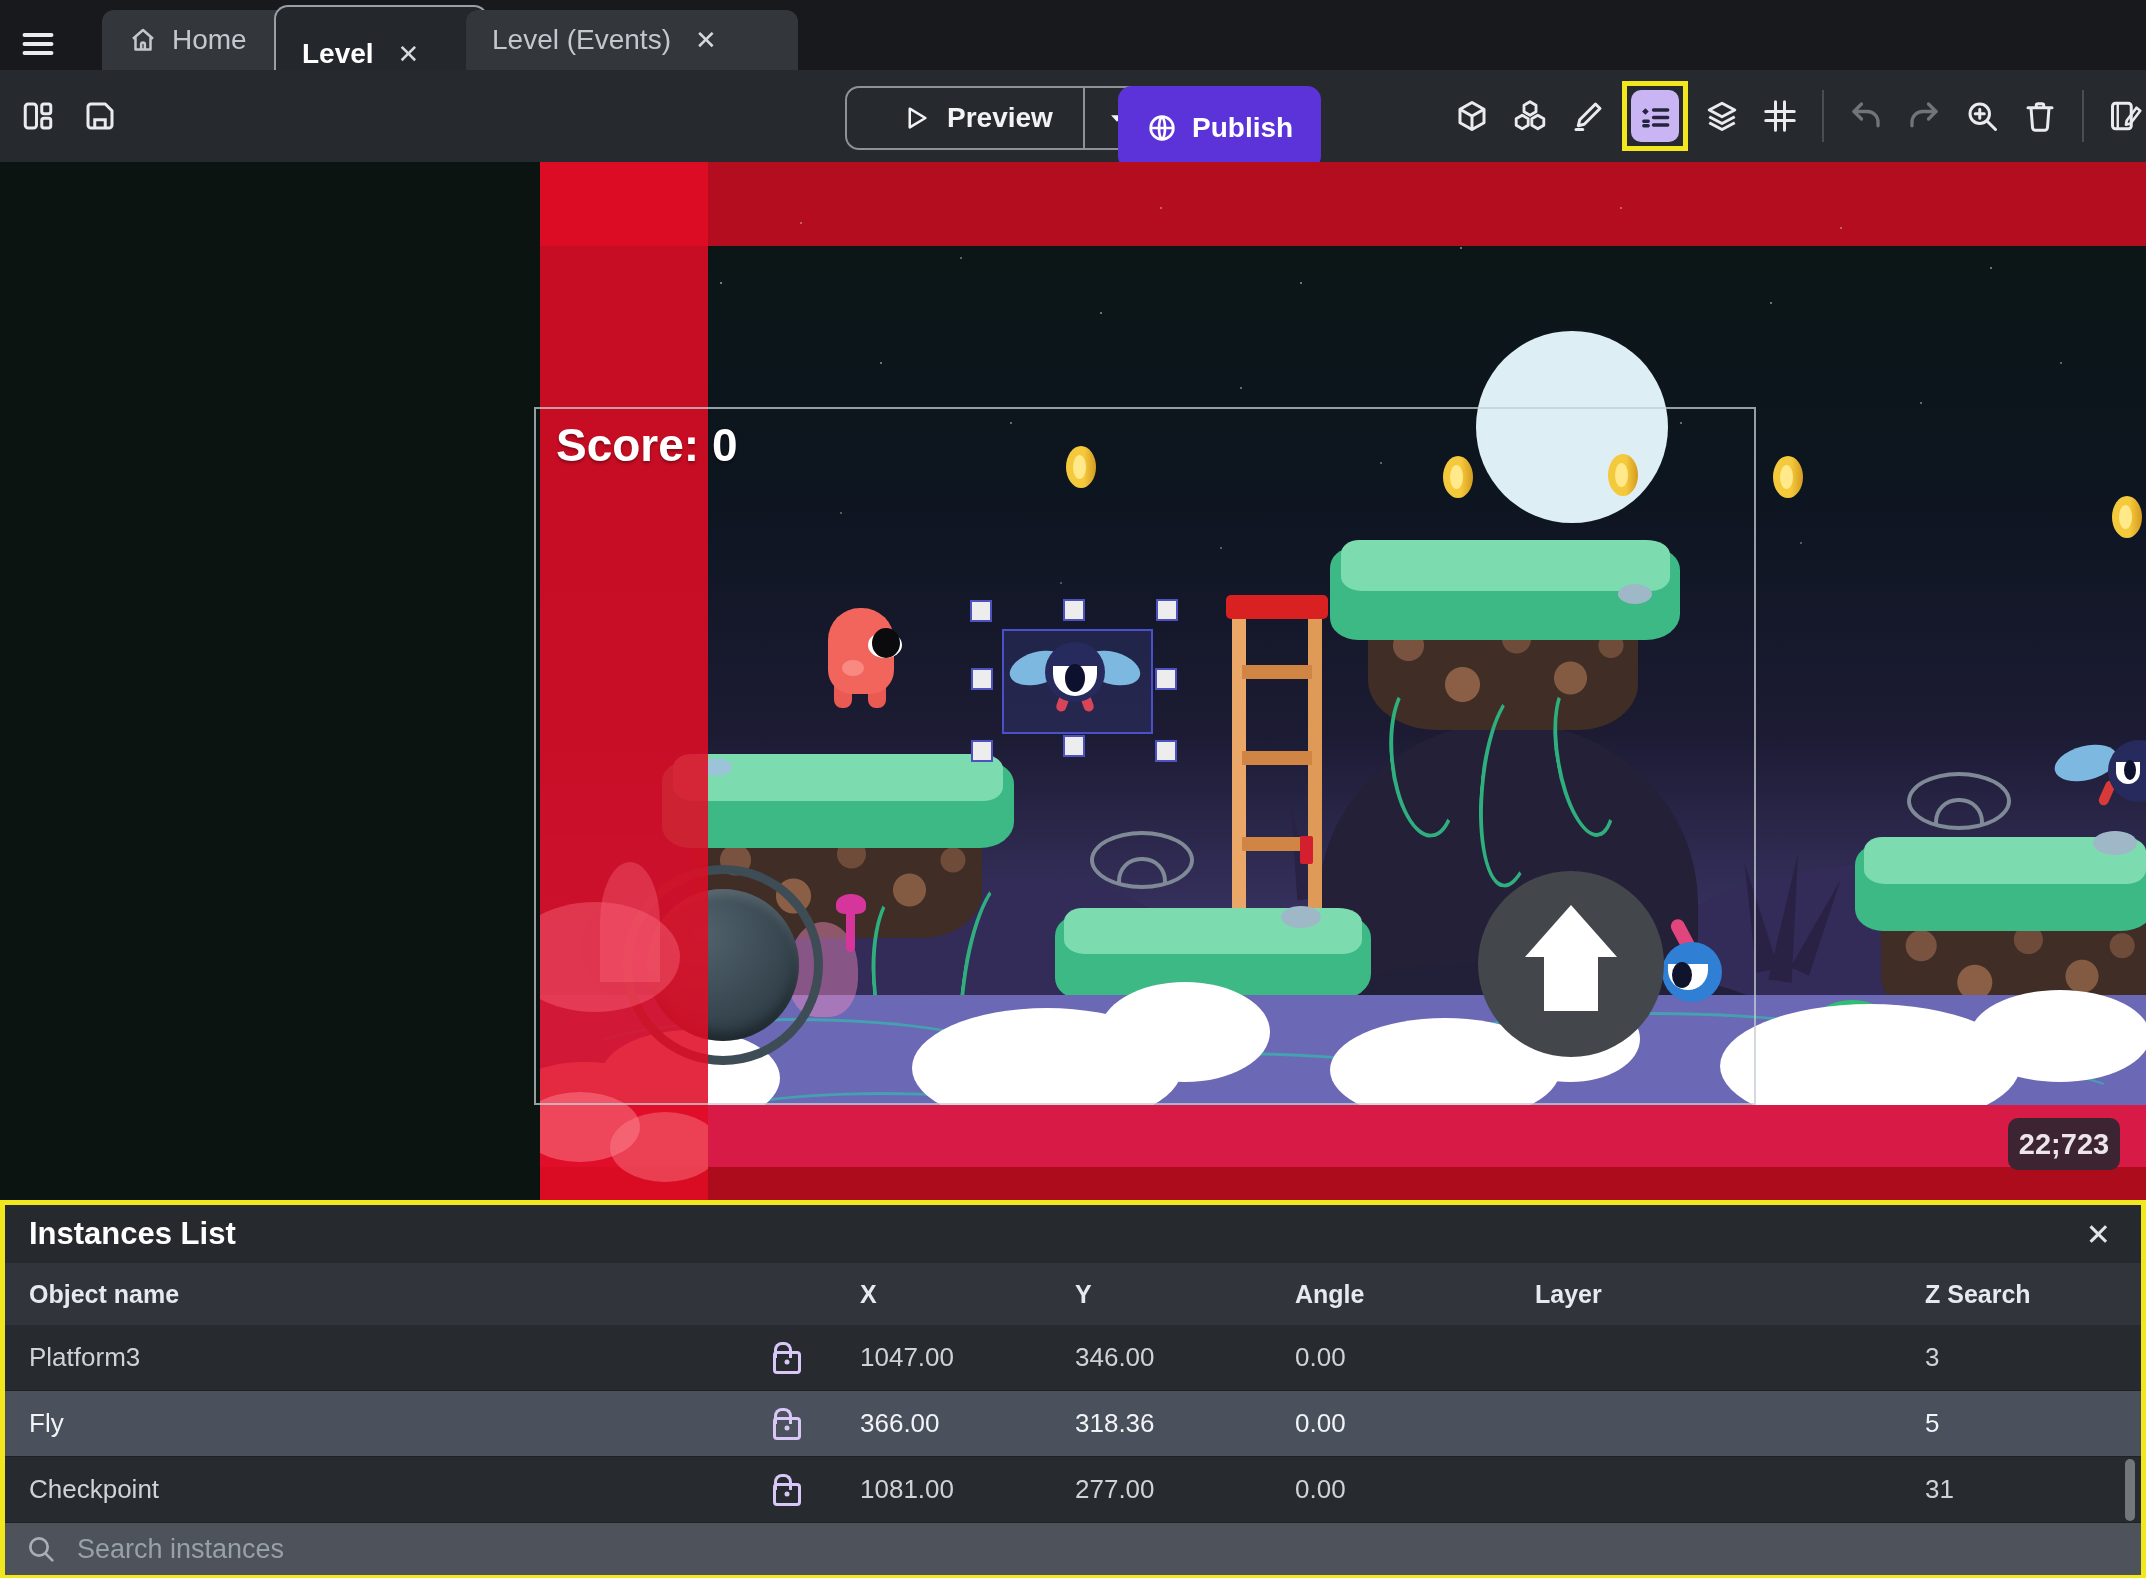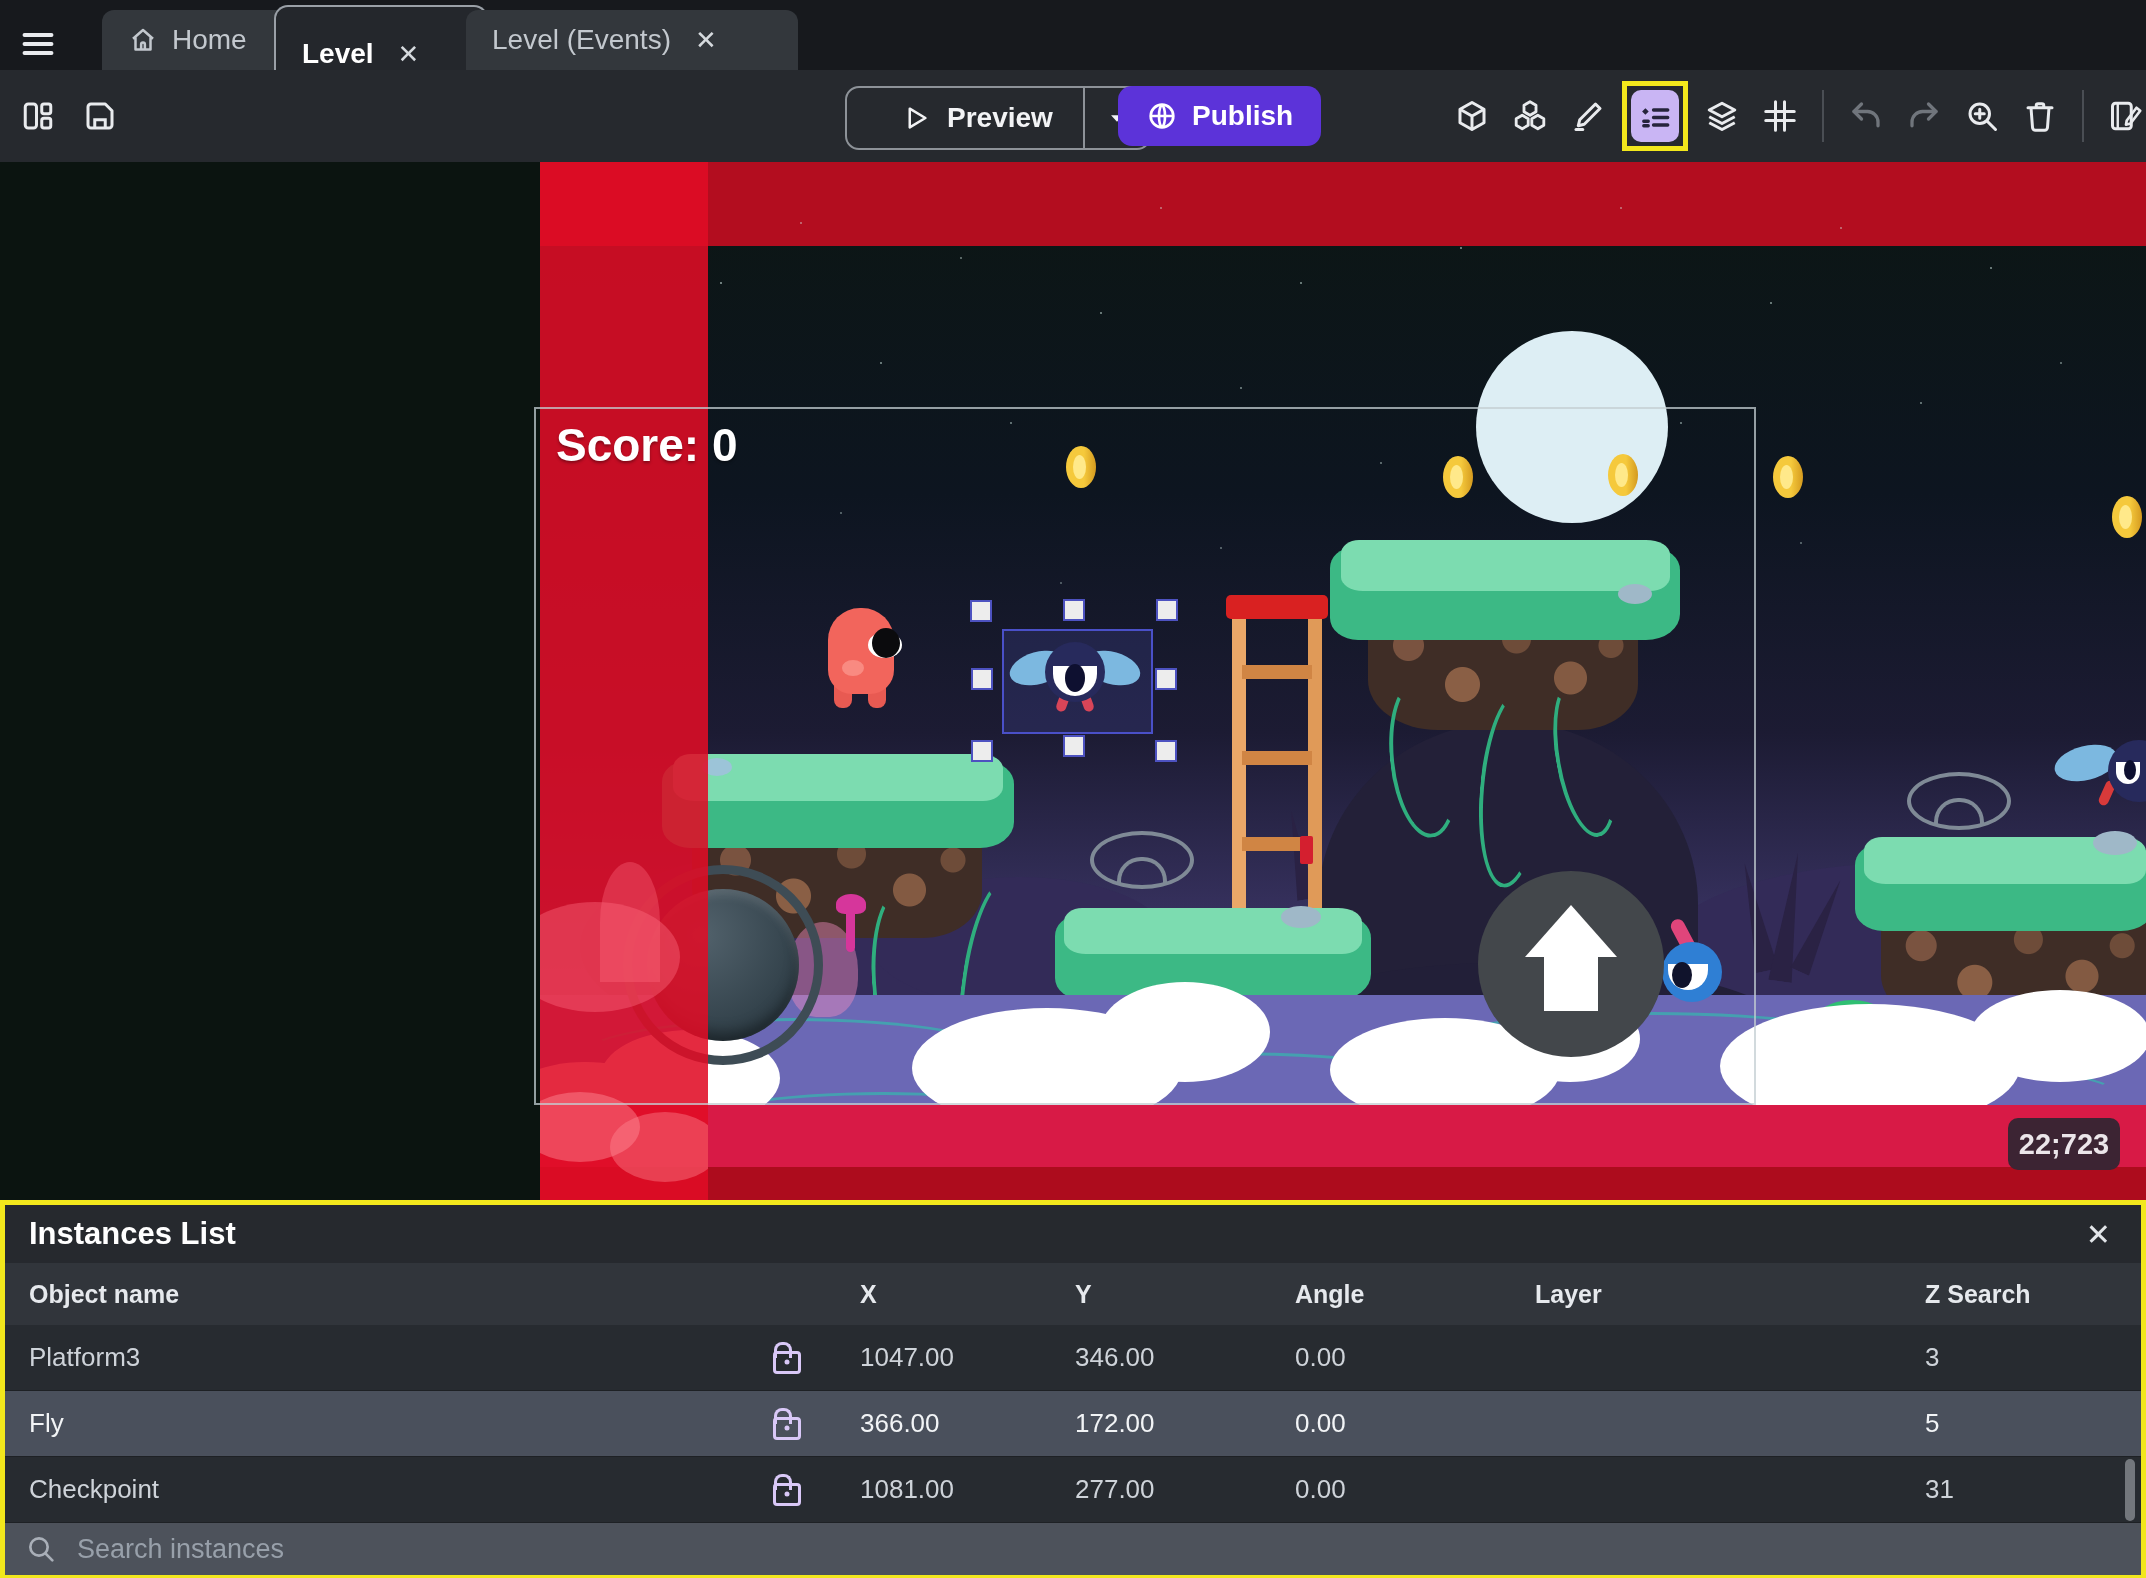--- a/index.html
+++ b/index.html
@@ -16,21 +16,21 @@
   
   #toolbar{left:0;top:70px;width:2146px;height:92px;background:#26292e;}
   .ic{width:36px;height:36px;display:block;}
   .tbtn{display:flex;align-items:center;justify-content:center;width:48px;height:56px;color:#e9ebee;}
   .dim{color:#70757c !important;}
   #preview-btn{left:845px;top:16px;height:60px;display:flex;align-items:center;
       border:2px solid #8d9298;border-radius:14px;color:#f2f3f5;overflow:hidden;}
   #preview-main{display:flex;align-items:center;gap:16px;padding:0 30px;font-size:28px;font-weight:bold;margin-left:24px;}
   #preview-caret{display:flex;align-items:center;justify-content:center;width:64px;height:100%;
       border-left:2px solid #8d9298;}
-  #publish-btn{left:1118px;top:16px;height:60px;display:flex;align-items:center;gap:14px;padding:0 28px;
+  #publish-btn{left:1118px;top:16px;height:60px;display:flex;align-items:center;gap:14px;padding:12px 28px;
       background:#5c33d9;border-radius:14px;color:#fff;font-size:28px;font-weight:bold;}
   #right-tools{left:1448px;top:12px;height:68px;display:flex;align-items:center;gap:10px;}
   .tool{display:flex;align-items:center;justify-content:center;width:48px;height:52px;color:#e9ebee;}
   .tool-active{background:#c9b5f4;border-radius:10px;color:#26243c;}
   .ybox{border:5px solid #f2e71c;padding:4px;display:flex;}
   .vsep{width:2px;height:52px;background:#4a4e54;margin:0 8px;}
   
   #canvas{left:0;top:162px;width:2146px;height:1038px;background:#0b1410;overflow:hidden;}
   #scene{left:540px;top:0;width:1606px;height:1038px;overflow:hidden;
      background:linear-gradient(180deg,#0c1613 0%,#0d1520 32%,#1c1b33 55%,#3a3464 75%,#55509b 88%,#6b68b5 100%);text-align:right;}
@@ -431,21 +431,21 @@
       </div>
       <div class="prow irow sel">
         <span class="cell-name">Fly</span>
         <span class="lockc">
             <span class="lock">
               <b></b>
               <i></i>
             </span>
           </span>
         <span class="cell">366.00</span>
-        <span class="cell">172.00</span>
+        <span class="cell">318.36</span>
         <span class="cell">0.00</span>
         <span class="cell"></span>
         <span class="cell">5</span>
       </div>
       <div class="prow irow">
         <span class="cell-name">Checkpoint</span>
         <span class="lockc">
             <span class="lock">
               <b></b>
               <i></i>

